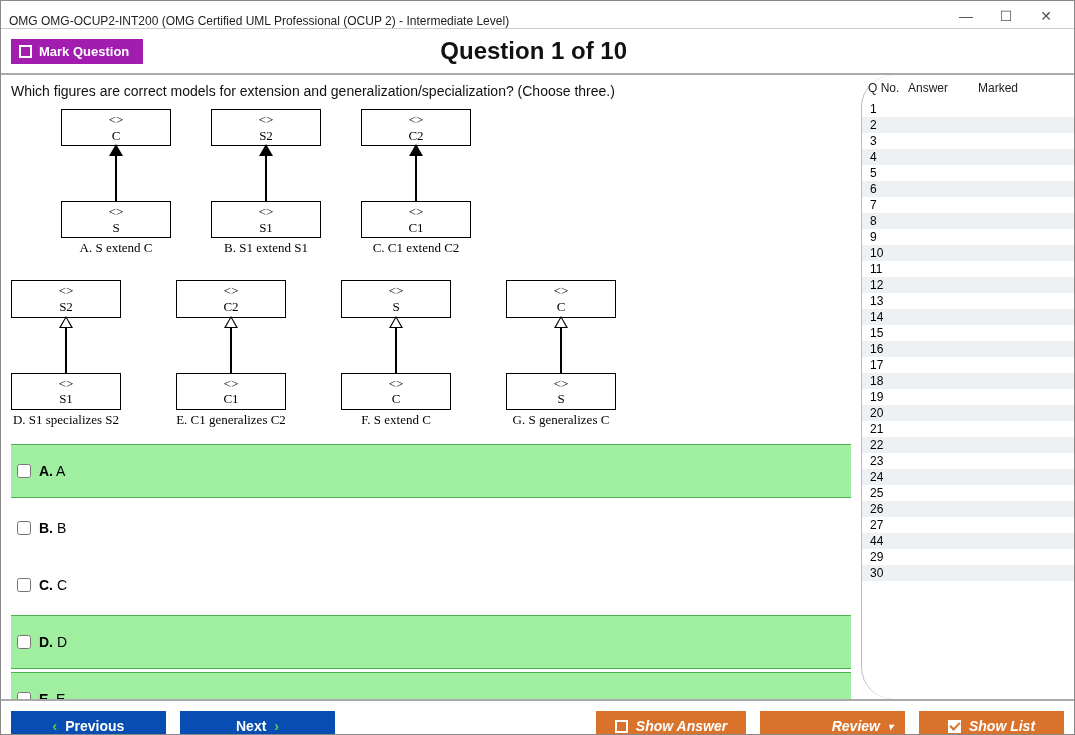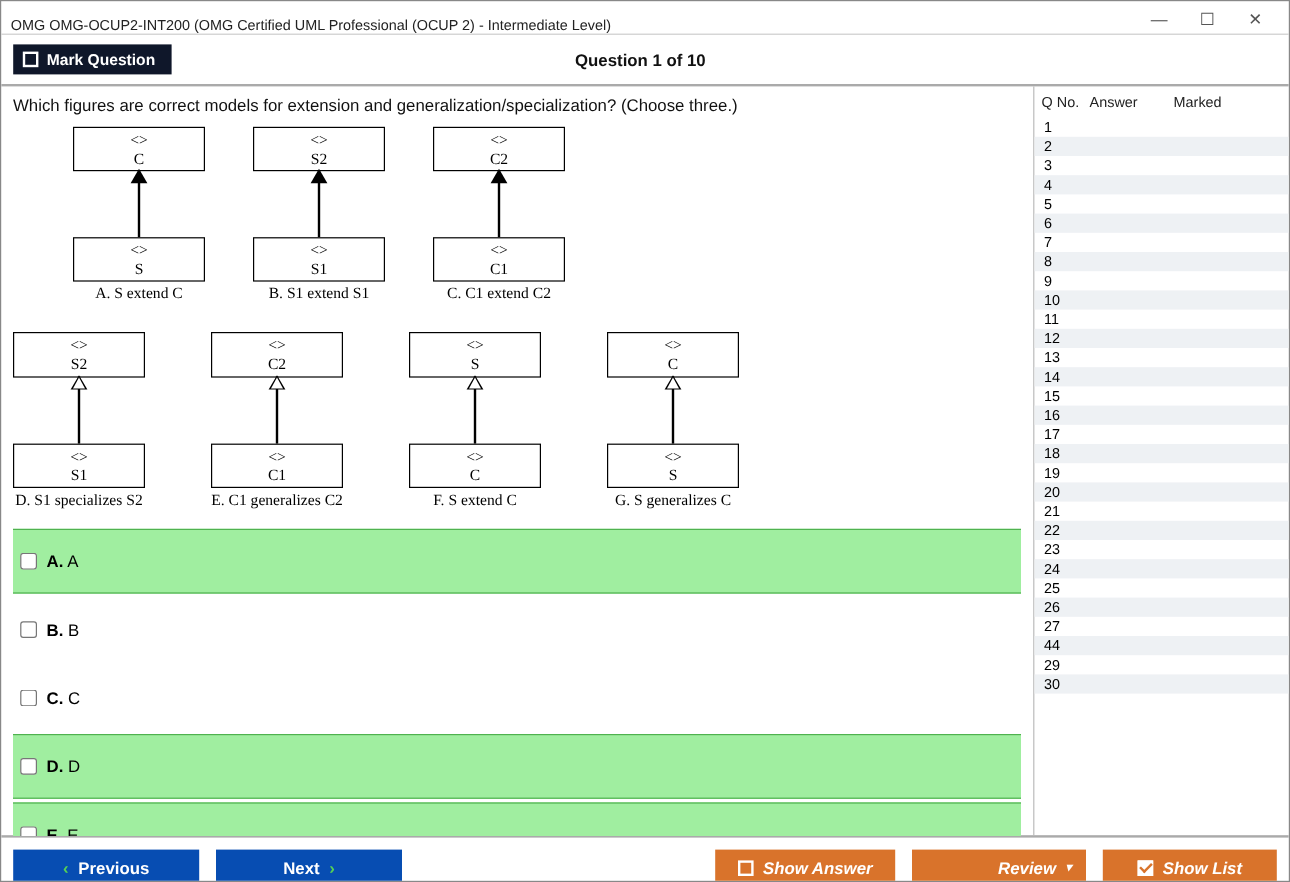--- a/index.html
+++ b/index.html
@@ -31,40 +31,40 @@
     cursor: pointer;
     font-size: 14px;
   }
   .header-row {
     display: flex;
     align-items: center;
     padding: 8px 10px;
     border-bottom: 2px solid #aaa;
   }
   .mark-btn {
-    background: #0f172a;
+    background: #a21caf;
     color: #fff;
     font-size: 13px;
     font-weight: bold;
     padding: 5px 14px 5px 8px;
     border: none;
     cursor: pointer;
     display: inline-flex;
     align-items: center;
   }
   .mark-btn .chk {
     width: 13px; height: 13px;
     border: 2px solid #fff;
     margin-right: 7px;
     display: inline-block;
   }
   .q-heading {
     flex: 1;
     text-align: center;
-    font-size: 14px;
+    font-size: 24px;
     font-weight: bold;
     color: #111;
     margin-left: -140px;
   }
   .content-row {
     display: flex;
     height: 624px;
   }
   .question-pane {
     width: 860px;
@@ -74,20 +74,21 @@
   }
   .question-pane::-webkit-scrollbar { width: 16px; }
   .question-pane::-webkit-scrollbar-track { background: #f0f0f0; border-left:1px solid #ddd; }
   .question-pane::-webkit-scrollbar-thumb { background: #c7c7c7; }
   .question-pane::-webkit-scrollbar-button { background:#f0f0f0; height:16px; display:block; border:1px solid #ddd; }
   .right-pane {
     flex: 1;
     border-left: 1px solid #bbb;
     display: flex;
     flex-direction: column;
+    border-radius: 32px;
   }
   .rt-head {
     display: flex;
     font-size: 12px;
     color: #222;
     padding: 6px 6px;
   }
   .rt-head .c1 { width: 40px; }
   .rt-head .c2 { width: 70px; }
   .rt-head .c3 { flex: 1; }

